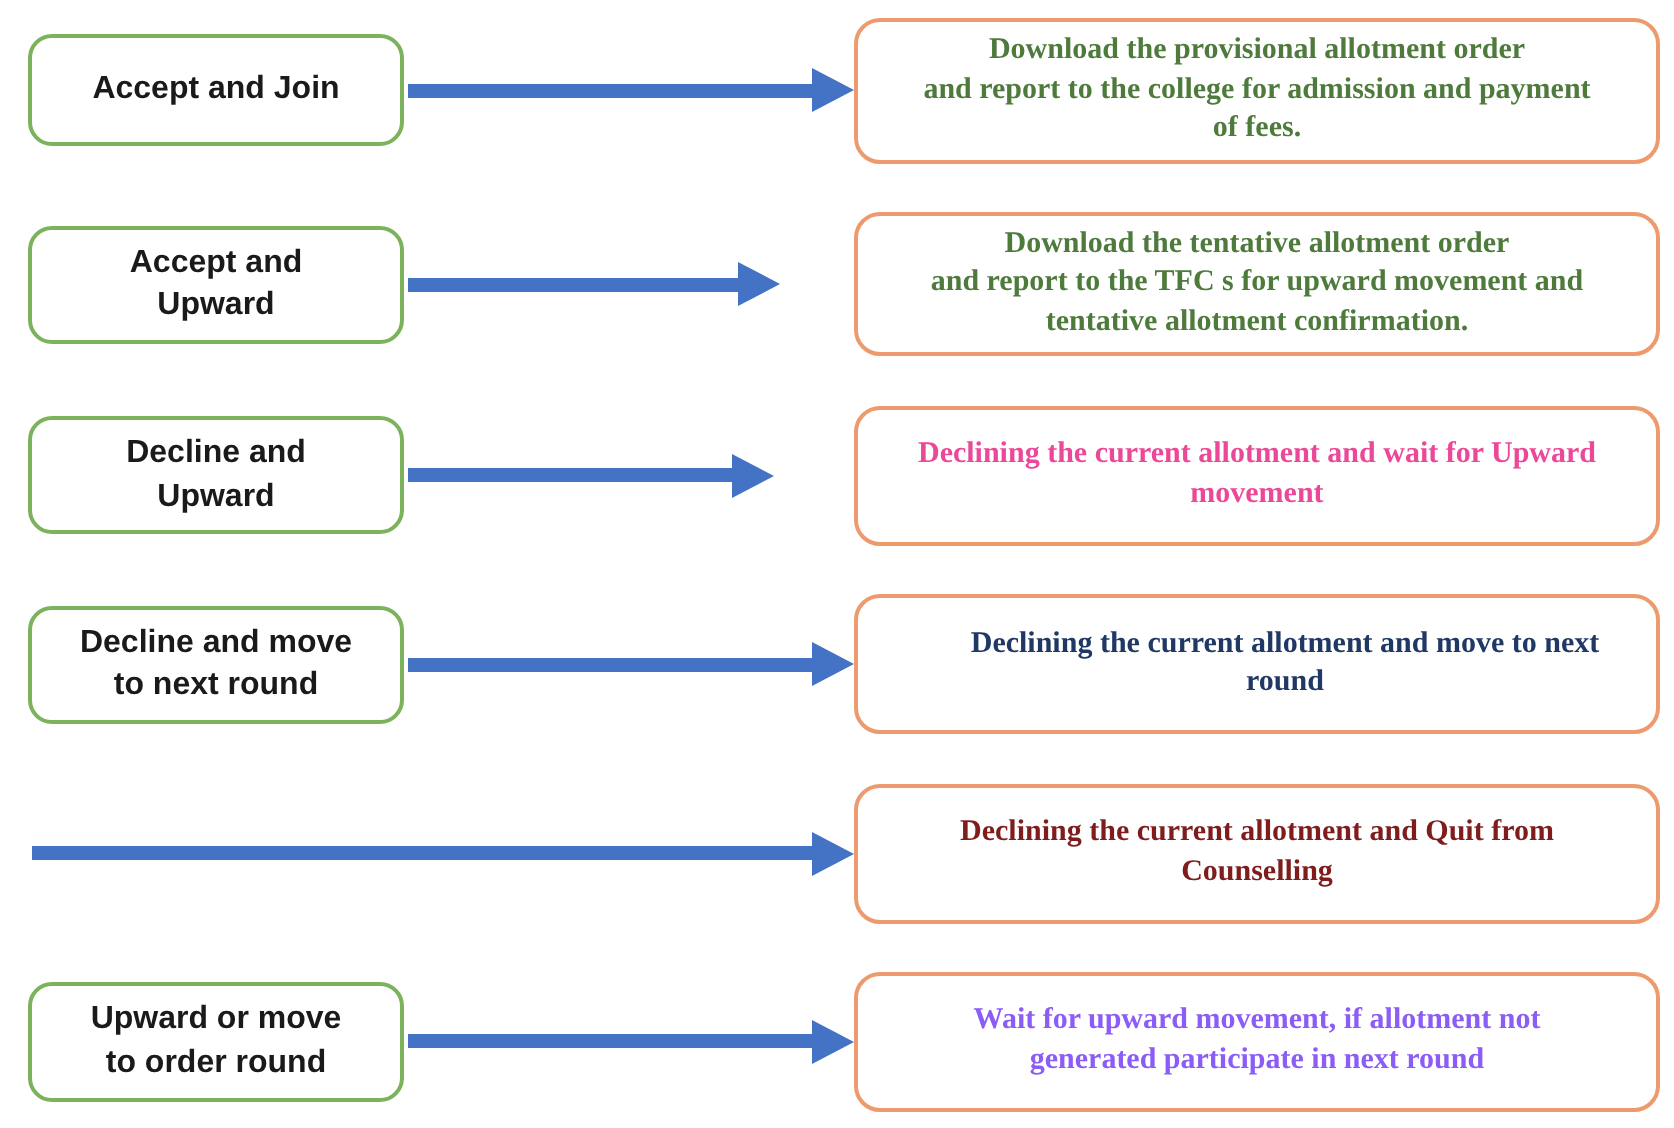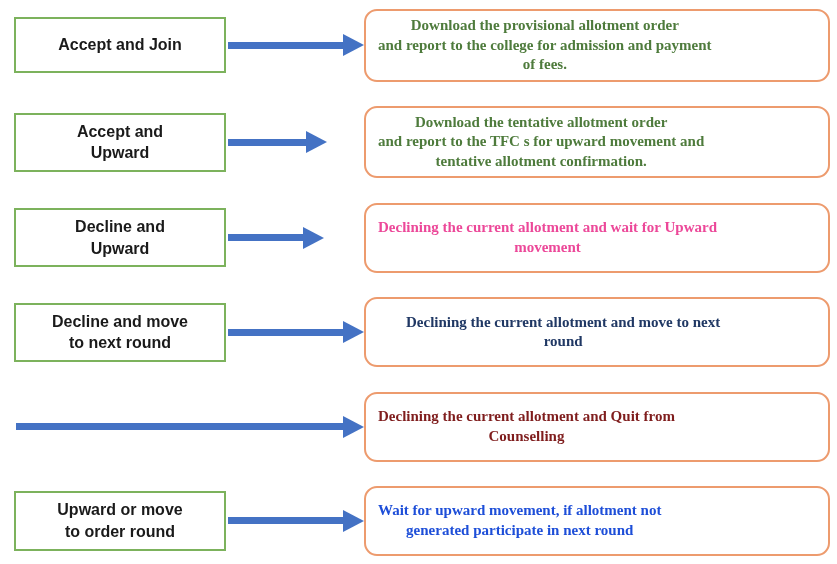--- a/index.html
+++ b/index.html
@@ -17,25 +17,25 @@
     flex-direction: column;
     justify-content: space-between;
     background: #ffffff;
   }
   .row {
     display: flex;
     align-items: center;
     width: 100%;
   }
   .left-box {
-    width: 212px;
+    width: 188px;
     min-height: 56px;
     box-sizing: border-box;
     border: 2px solid #7cb25c;
-    border-radius: 0;
+    border-radius: 12px;
     background: #ffffff;
     display: flex;
     align-items: center;
     justify-content: center;
     text-align: center;
     padding: 6px 6px;
     flex-shrink: 0;
   }
   .left-label {
     font-family: "Liberation Sans", sans-serif;
@@ -58,29 +58,29 @@
     background: #4472c4;
   }
   .arrow-head {
     width: 0;
     height: 0;
     border-top: 11px solid transparent;
     border-bottom: 11px solid transparent;
     border-left: 21px solid #4472c4;
   }
   .right-box {
-    width: 466px;
+    width: 403px;
     min-height: 70px;
     box-sizing: border-box;
     border: 2px solid #ed9b6e;
     border-radius: 13px;
     background: #ffffff;
     display: flex;
     align-items: center;
-    justify-content: flex-start;
+    justify-content: center;
     text-align: center;
     padding: 5px 12px;
     flex-shrink: 0;
   }
   .right-text {
     font-family: "Liberation Serif", serif;
     font-weight: 700;
     font-size: 15px;
     line-height: 1.3;
     white-space: pre-line;
@@ -164,18 +164,18 @@
 
   <div class="row">
     <div class="left-box">
       <span class="left-label">Upward or move
 to order round</span>
     </div>
     <div class="arrow">
       <div class="arrow-shaft"></div>
       <div class="arrow-head"></div>
     </div>
-    <div class="right-box" style="color: #1d4ed8;">
+    <div class="right-box" style="color: #8b5cf6;">
       <span class="right-text">Wait for upward movement, if allotment not
 generated participate in next round</span>
     </div>
   </div>
 </div>
 
 </body></html>

